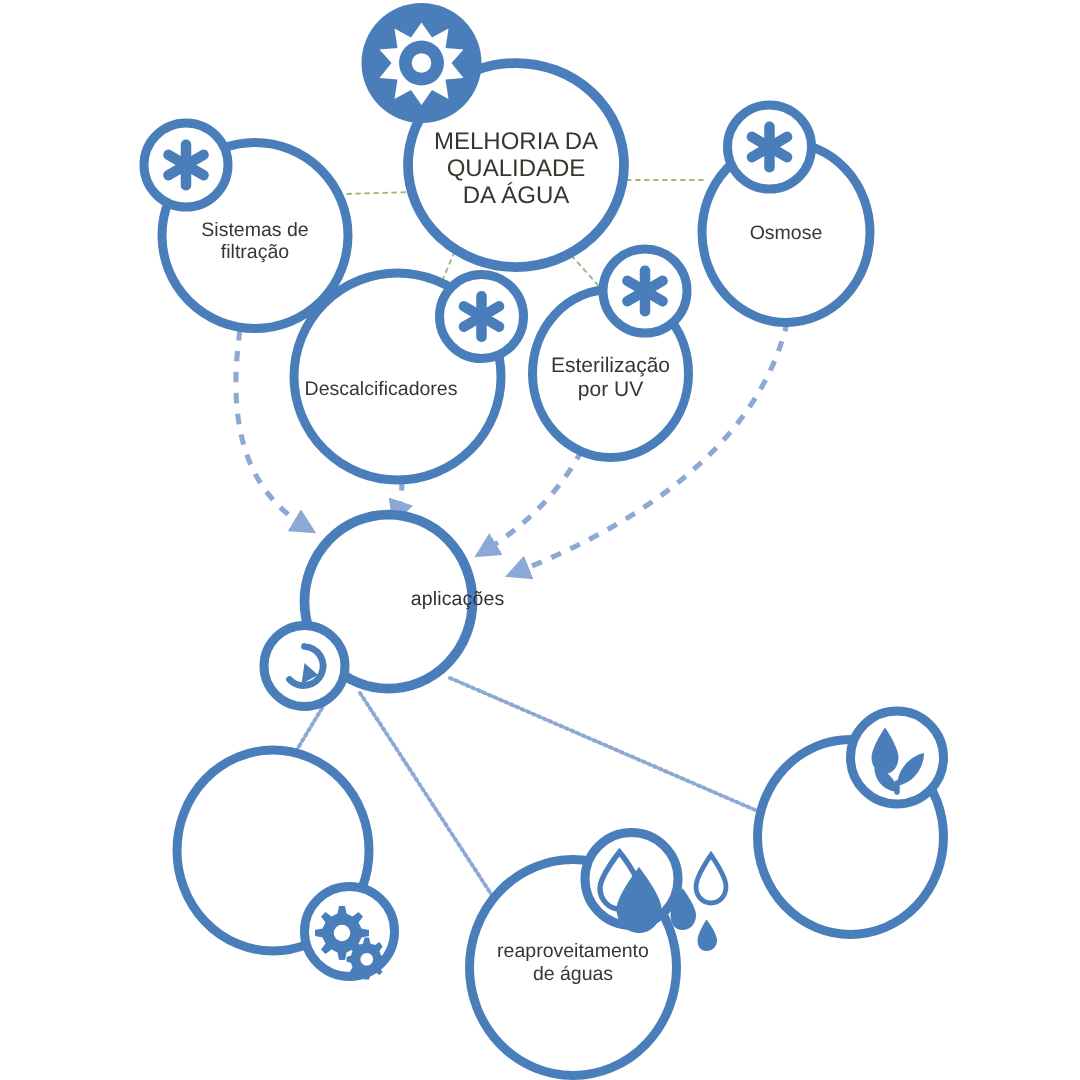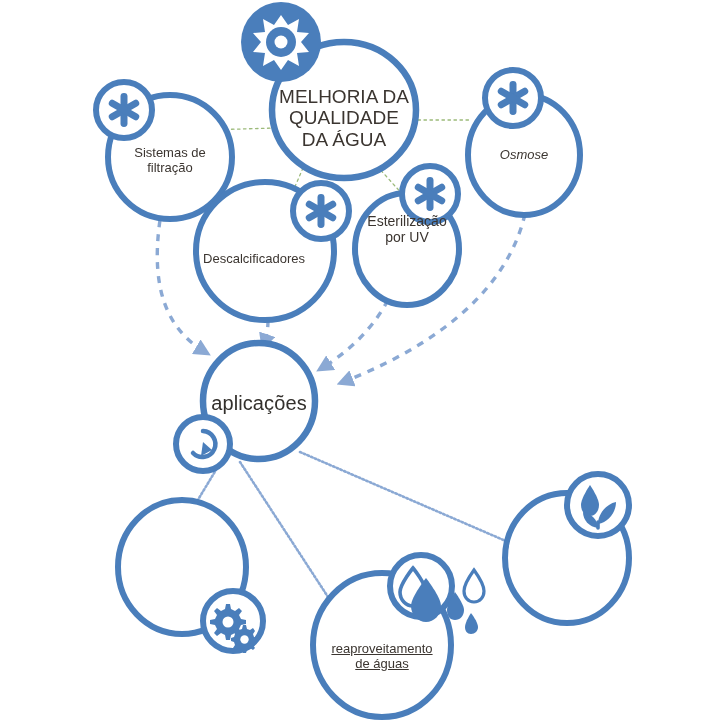--- a/index.html
+++ b/index.html
@@ -29,29 +29,30 @@
   .node-label {
     position: absolute;
     text-align: center;
     color: #3b3530;
     line-height: 1.12;
     pointer-events: none;
     white-space: pre-line;
     font-family: "Liberation Sans", sans-serif;
   }
   .lbl-main {
-    font-size: 20px;
+    font-size: 13px;
     letter-spacing: 0.1px;
     color: #33302c;
+    padding-left: 46px;
   }
   .lbl-node {
     font-size: 13px;
   }
   .lbl-center {
-    font-size: 19px;
+    font-size: 16px;
   }
   .lbl-small {
     font-size: 14px;
   }
 </style>
 </head>
 <body>
 
 <div id="diagram-root">
 
@@ -201,25 +202,25 @@
 
   <div class="node-label lbl-center" style="left:274px; top:86px; width:140px;">MELHORIA DA
 QUALIDADE
 DA ÁGUA</div>
 
   <div class="node-label lbl-node" style="left:110px; top:146px; width:120px;">Sistemas de
 filtração</div>
 
   <div class="node-label lbl-node" style="left:195px; top:252px; width:118px;">Descalcificadores</div>
 
-  <div class="node-label lbl-small" style="left:355px; top:214px; width:104px;text-align:center;">Esterilização
+  <div class="node-label lbl-small" style="left:355px; top:236px; width:104px;text-align:center;">Esterilização
 por UV</div>
 
-  <div class="node-label lbl-node" style="left:474px; top:148px; width:100px;font-style:italic;">Osmose</div>
+  <div class="node-label lbl-node" style="left:474px; top:148px; width:100px;">Osmose</div>
 
   <div class="node-label lbl-main" style="left:199px; top:392px; width:120px;">aplicações</div>
 
 
-  <div class="node-label lbl-node" style="left:308px; top:642px; width:148px;text-decoration:underline;">reaproveitamento
+  <div class="node-label lbl-node" style="left:308px; top:627px; width:148px;">reaproveitamento
 de águas</div>
 
 
 </div>
 
 </body></html>

